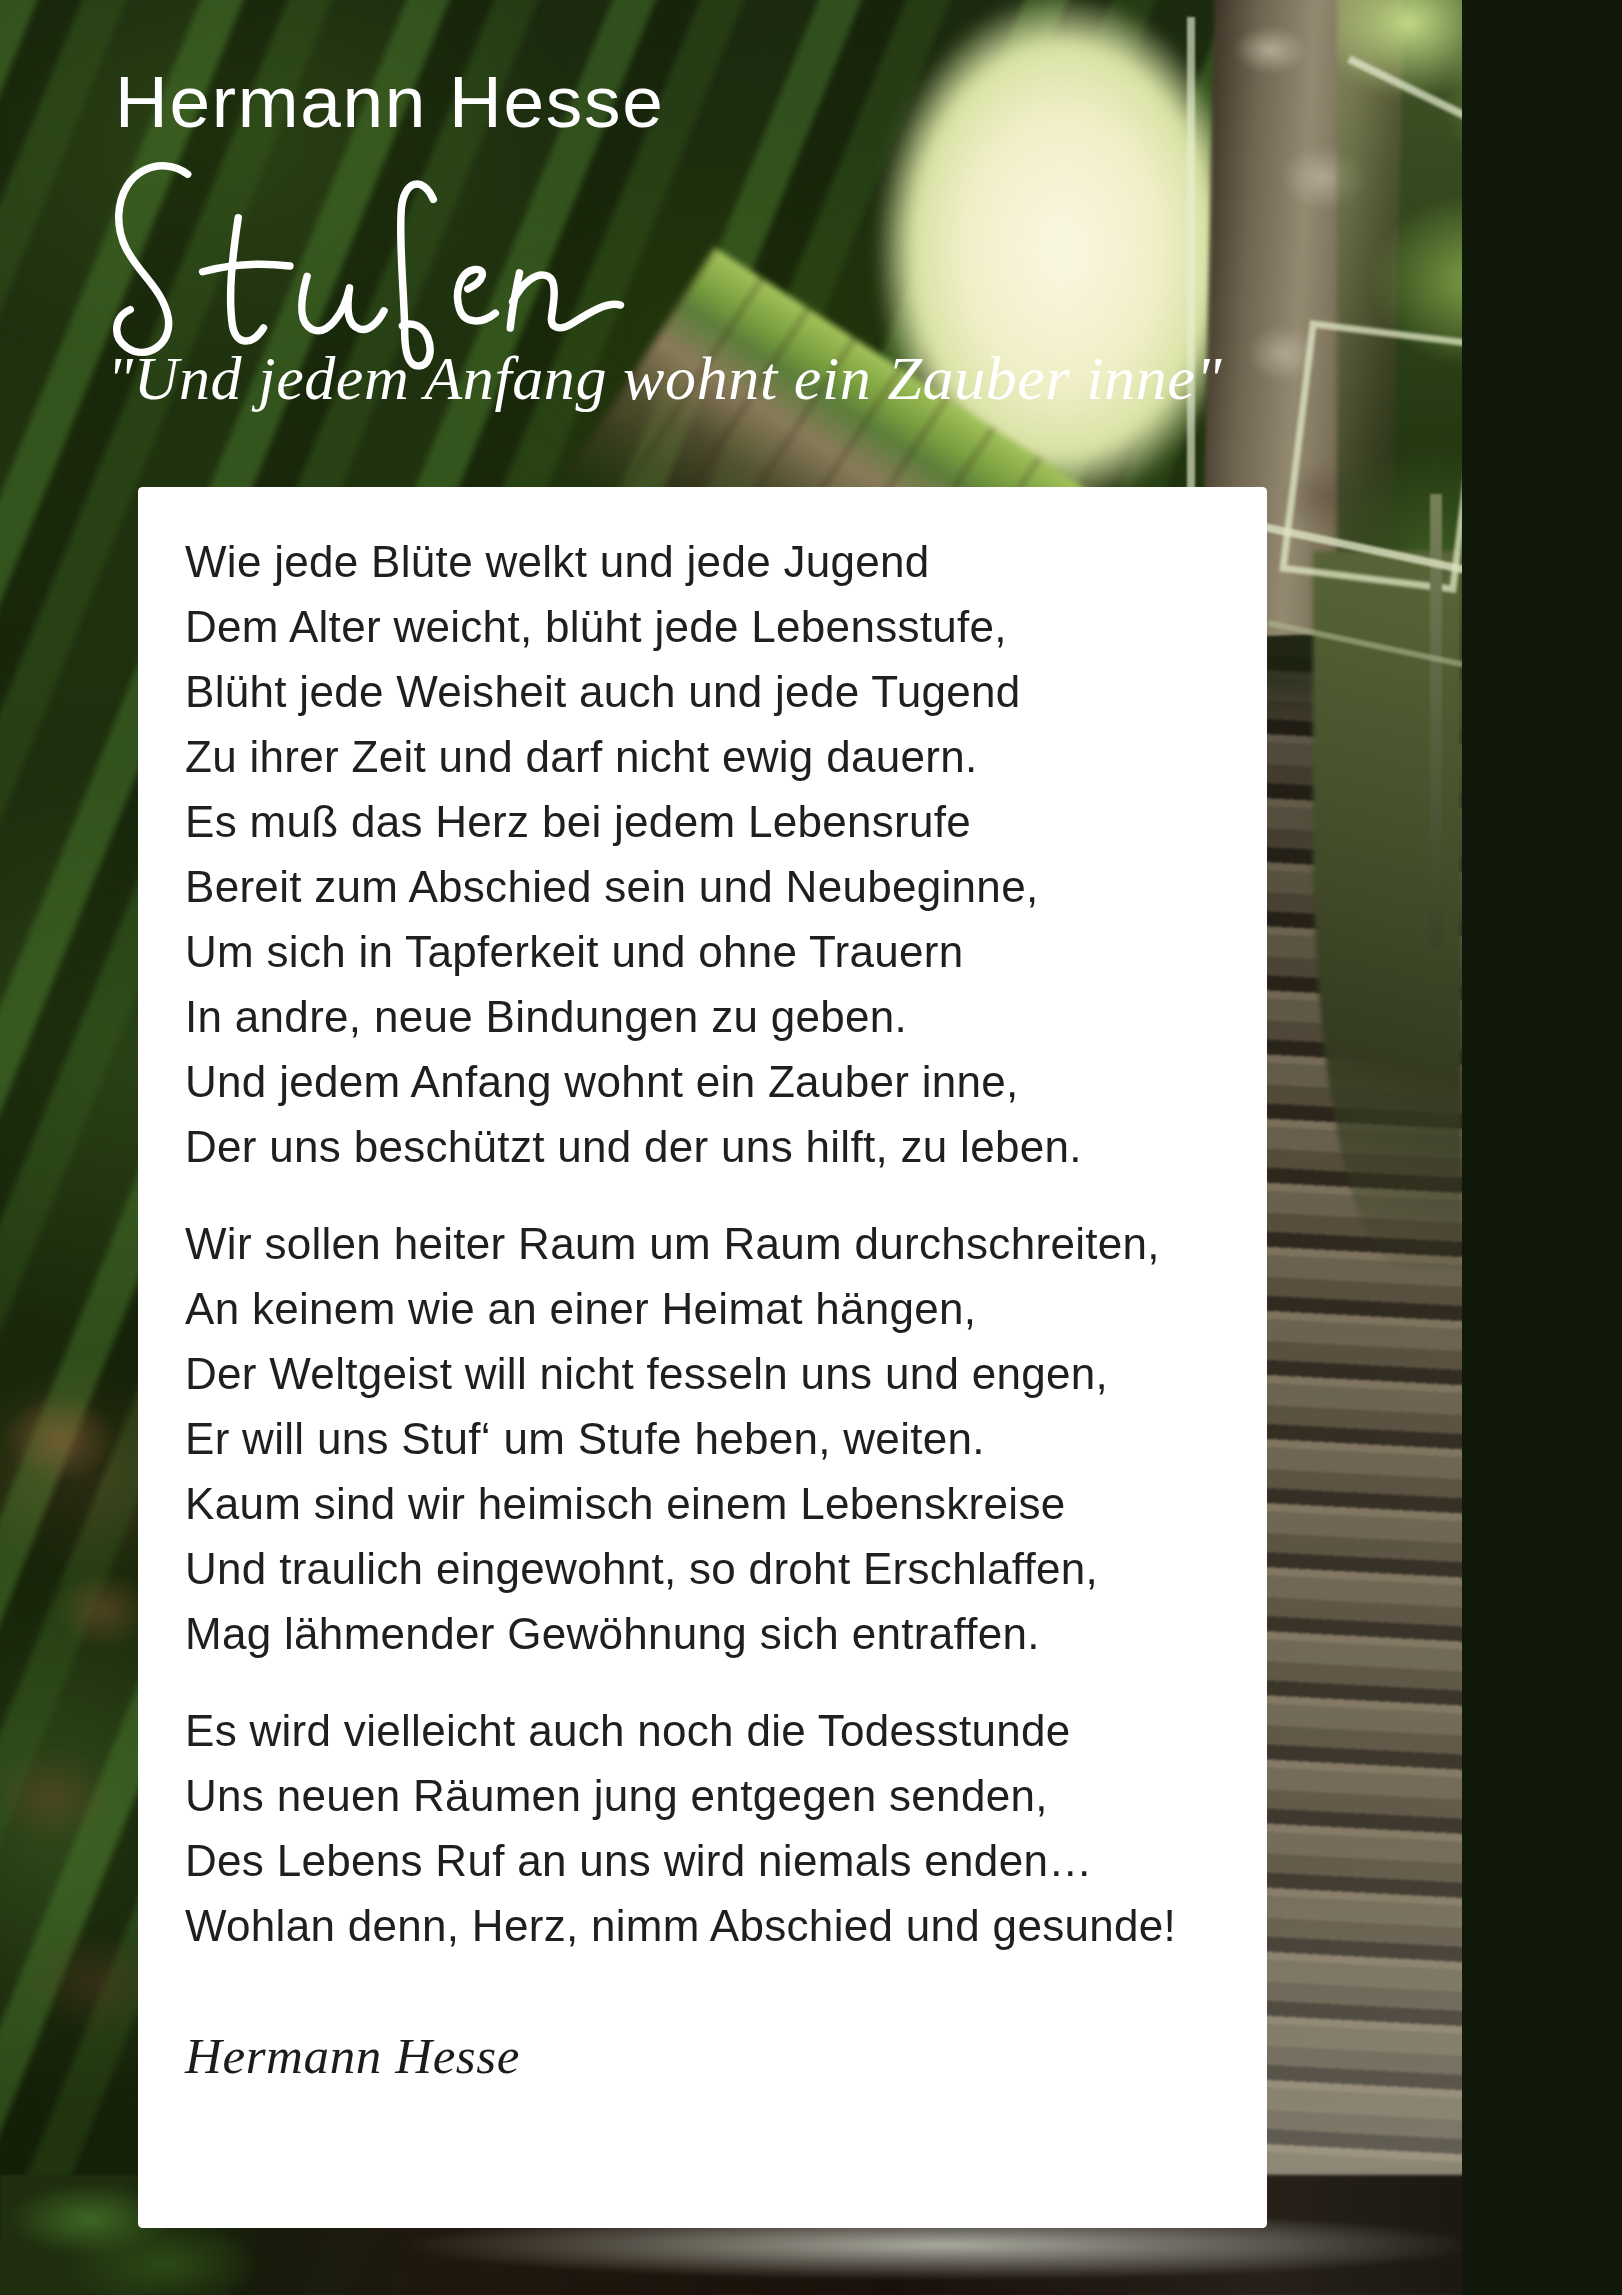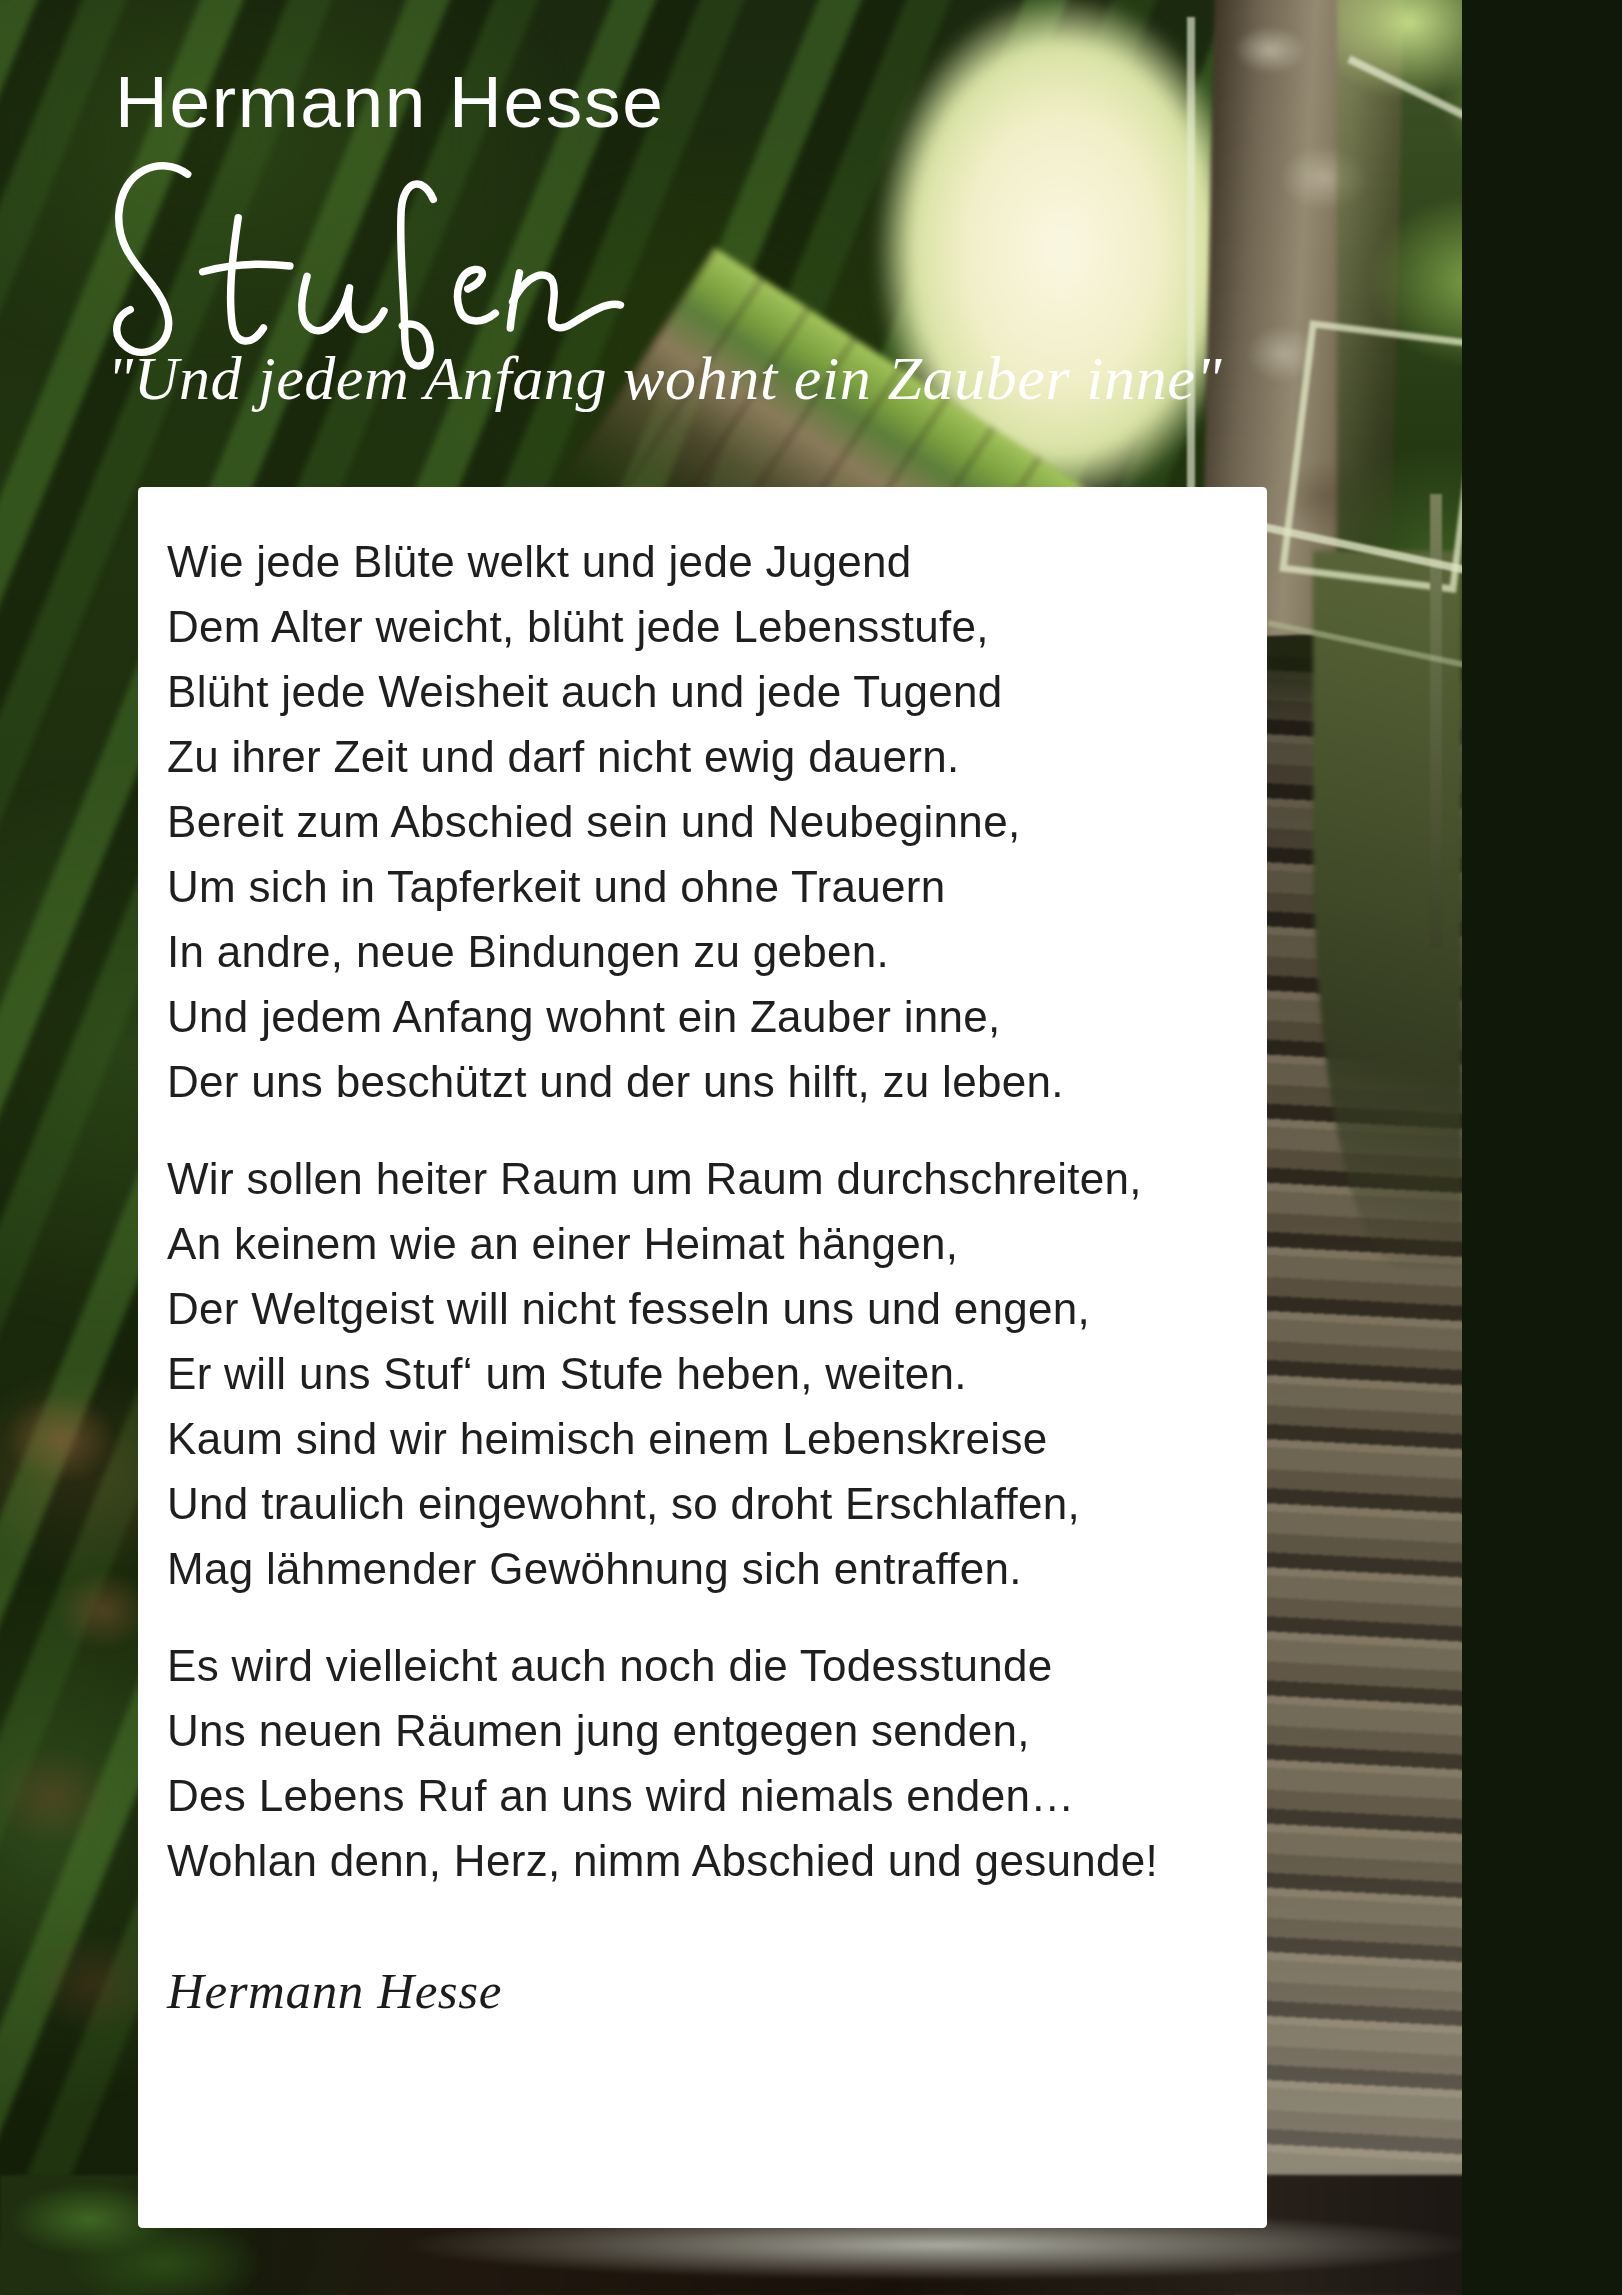--- a/index.html
+++ b/index.html
@@ -90,21 +90,21 @@
   .author{position:absolute;left:115px;top:62px;color:var(--header-text);
     font-size:73px;font-weight:400;letter-spacing:1.7px;line-height:1.1;}
   .script{position:absolute;left:66px;top:150px;width:574px;height:224px;}
   .script svg{width:100%;height:100%;display:block;}
   .quote{position:absolute;left:107px;top:340px;color:var(--header-text);
     font-family:"Liberation Serif",serif;font-style:italic;font-size:62px;
     letter-spacing:0.6px;white-space:nowrap;line-height:1.25;}
 
   
   .card{position:absolute;left:138px;top:487px;width:1129px;height:1741px;
-    background:var(--card-bg);border-radius:4.6px;padding:42px 34px 0 29px;}
+    background:var(--card-bg);border-radius:4.6px;padding:42px 34px 0 47px;}
   .stanza{margin:0;}
   .stanza + .stanza{margin-top:32px;}
   .line{display:block;font-size:44px;line-height:65px;letter-spacing:0.3px;color:var(--poem-text);}
   .signature{margin-top:68px;font-family:"Liberation Serif",serif;font-style:italic;
     font-size:51px;line-height:1.2;letter-spacing:0.6px;color:#1c1c1c;}
 
   .sr-only{position:absolute;width:0.6px;height:0.6px;overflow:hidden;clip-path:inset(50%);white-space:nowrap;}
 </style>
 </head>
 <body>
@@ -149,20 +149,21 @@
 
   <div class="quote">"Und jedem Anfang wohnt ein Zauber inne"</div>
 
   <main class="card">
     <div>
         <p class="stanza">
           <span class="line">Wie jede Blüte welkt und jede Jugend</span>
           <span class="line">Dem Alter weicht, blüht jede Lebensstufe,</span>
           <span class="line">Blüht jede Weisheit auch und jede Tugend</span>
           <span class="line">Zu ihrer Zeit und darf nicht ewig dauern.</span>
+          <span class="line">Es muß das Herz bei jedem Lebensrufe</span>
           <span class="line">Bereit zum Abschied sein und Neubeginne,</span>
           <span class="line">Um sich in Tapferkeit und ohne Trauern</span>
           <span class="line">In andre, neue Bindungen zu geben.</span>
           <span class="line">Und jedem Anfang wohnt ein Zauber inne,</span>
           <span class="line">Der uns beschützt und der uns hilft, zu leben.</span>
         </p>
         <p class="stanza">
           <span class="line">Wir sollen heiter Raum um Raum durchschreiten,</span>
           <span class="line">An keinem wie an einer Heimat hängen,</span>
           <span class="line">Der Weltgeist will nicht fesseln uns und engen,</span>

